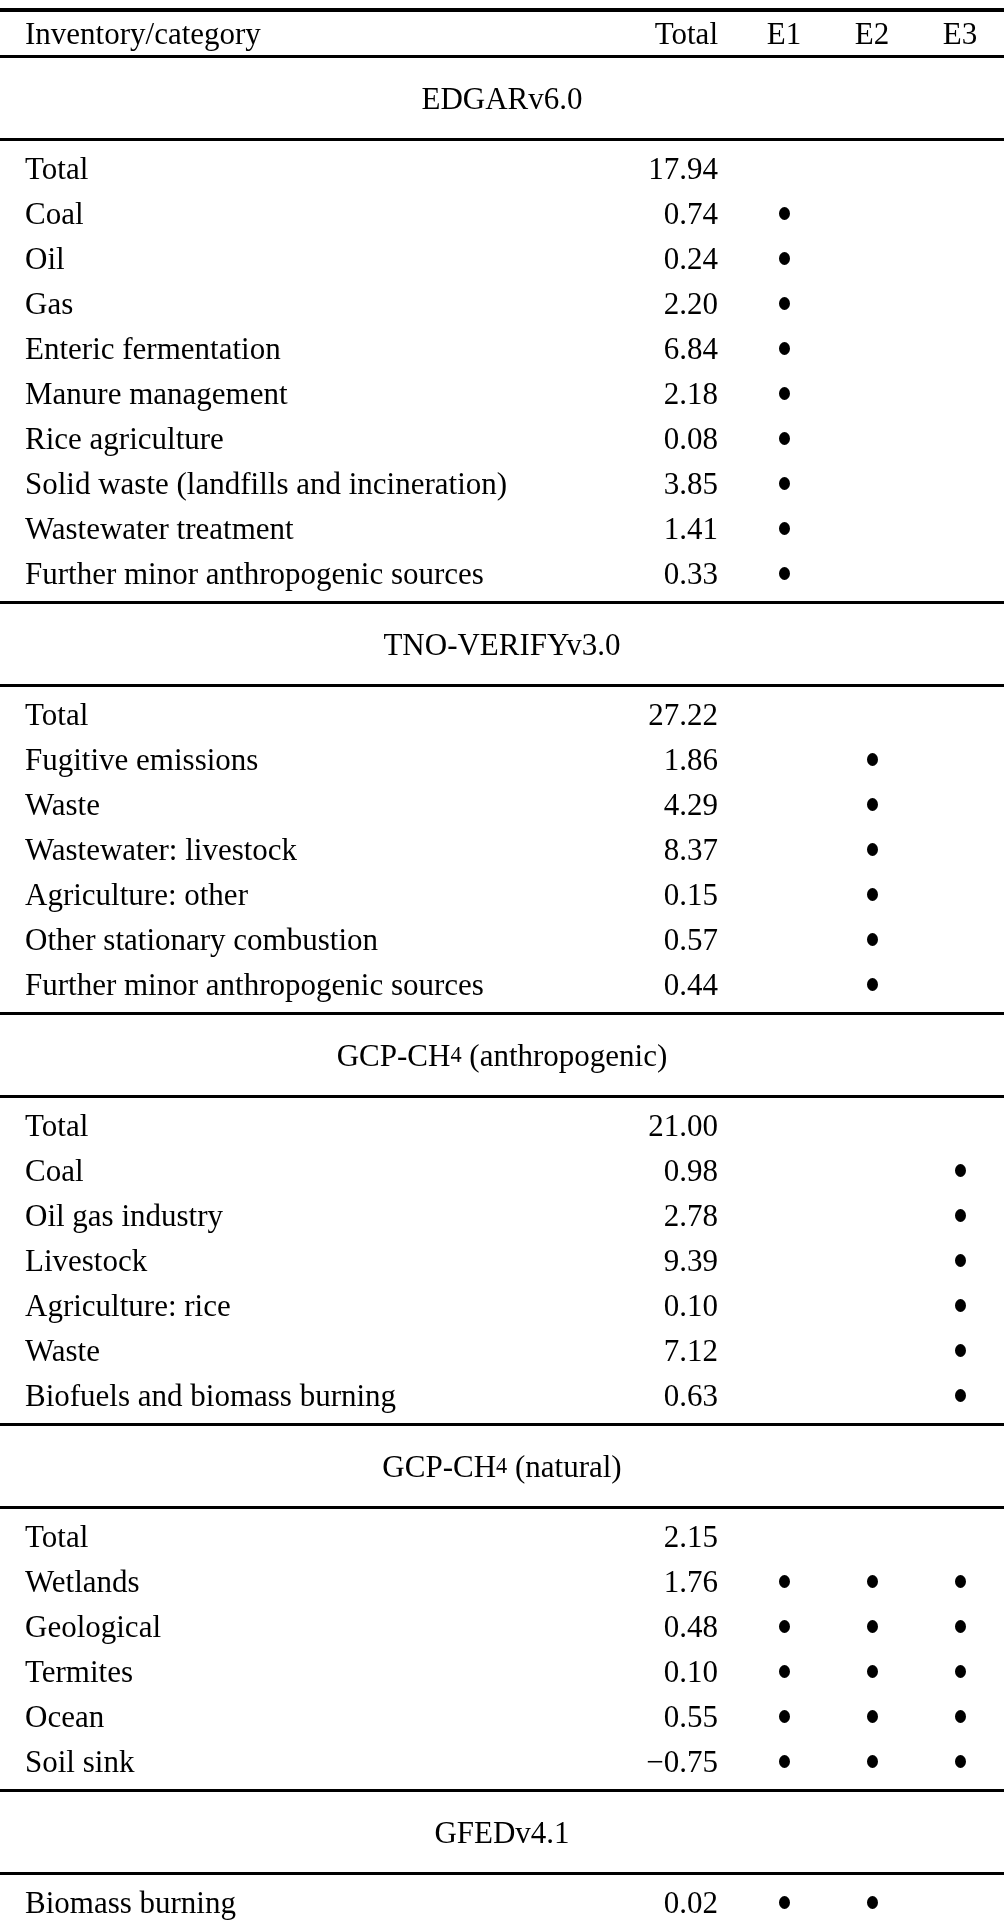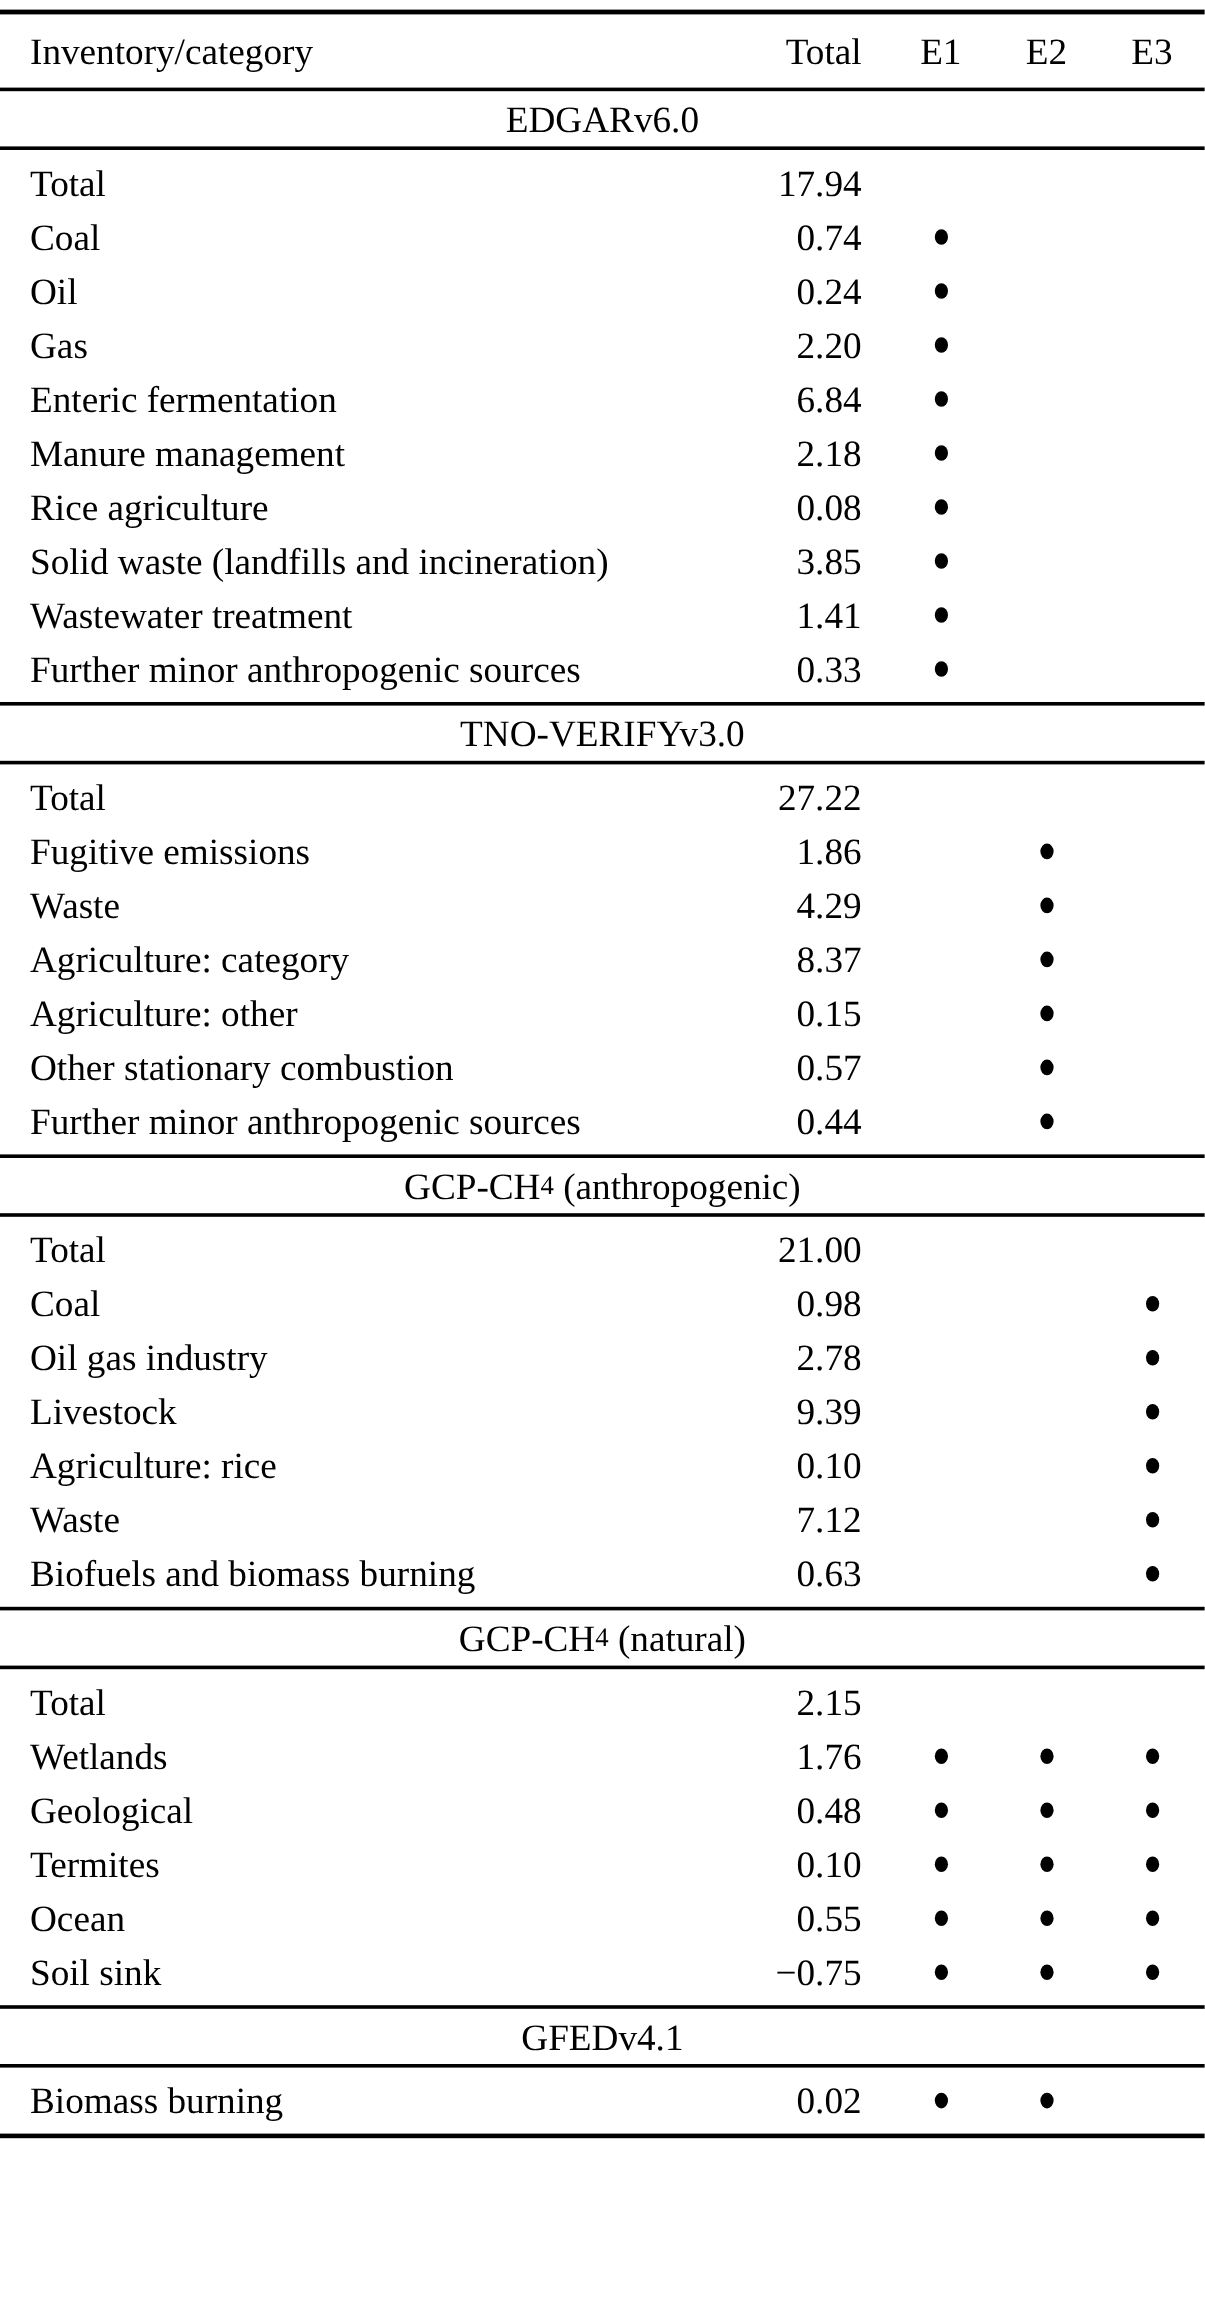--- a/index.html
+++ b/index.html
@@ -26,21 +26,21 @@
   .rule-heavy {
     height: 4px;
     background: #000000;
   }
   .row {
     display: flex;
     align-items: center;
     height: 45px;
   }
   .header-row {
-    height: 61px;
+    height: 43px;
   }
   .col-category {
     flex: 1;
     min-width: 0;
     padding-left: 25px;
     white-space: nowrap;
   }
   .col-total {
     width: 147px;
     text-align: right;
@@ -50,21 +50,21 @@
     width: 22px;
   }
   .col-e {
     width: 88px;
     display: flex;
     justify-content: center;
     align-items: center;
     text-align: center;
   }
   .section-title {
-    height: 46px;
+    height: 80px;
     display: flex;
     align-items: center;
     justify-content: center;
     white-space: pre;
   }
   .section-title sub {
     font-size: 0.72em;
     line-height: 0;
   }
   .section-rows {
@@ -243,21 +243,21 @@
     <div class="col-total">4.29</div>
     <div class="col-gap"></div>
     <div class="col-e"></div>
     <div class="col-e">
               <span class="dot on"></span>
             </div>
     <div class="col-e"></div>
   </div>
 
   <div class="row">
-    <div class="col-category">Agriculture: category</div>
+    <div class="col-category">Wastewater: livestock</div>
     <div class="col-total">8.37</div>
     <div class="col-gap"></div>
     <div class="col-e"></div>
     <div class="col-e">
               <span class="dot on"></span>
             </div>
     <div class="col-e"></div>
   </div>
 
   <div class="row">

